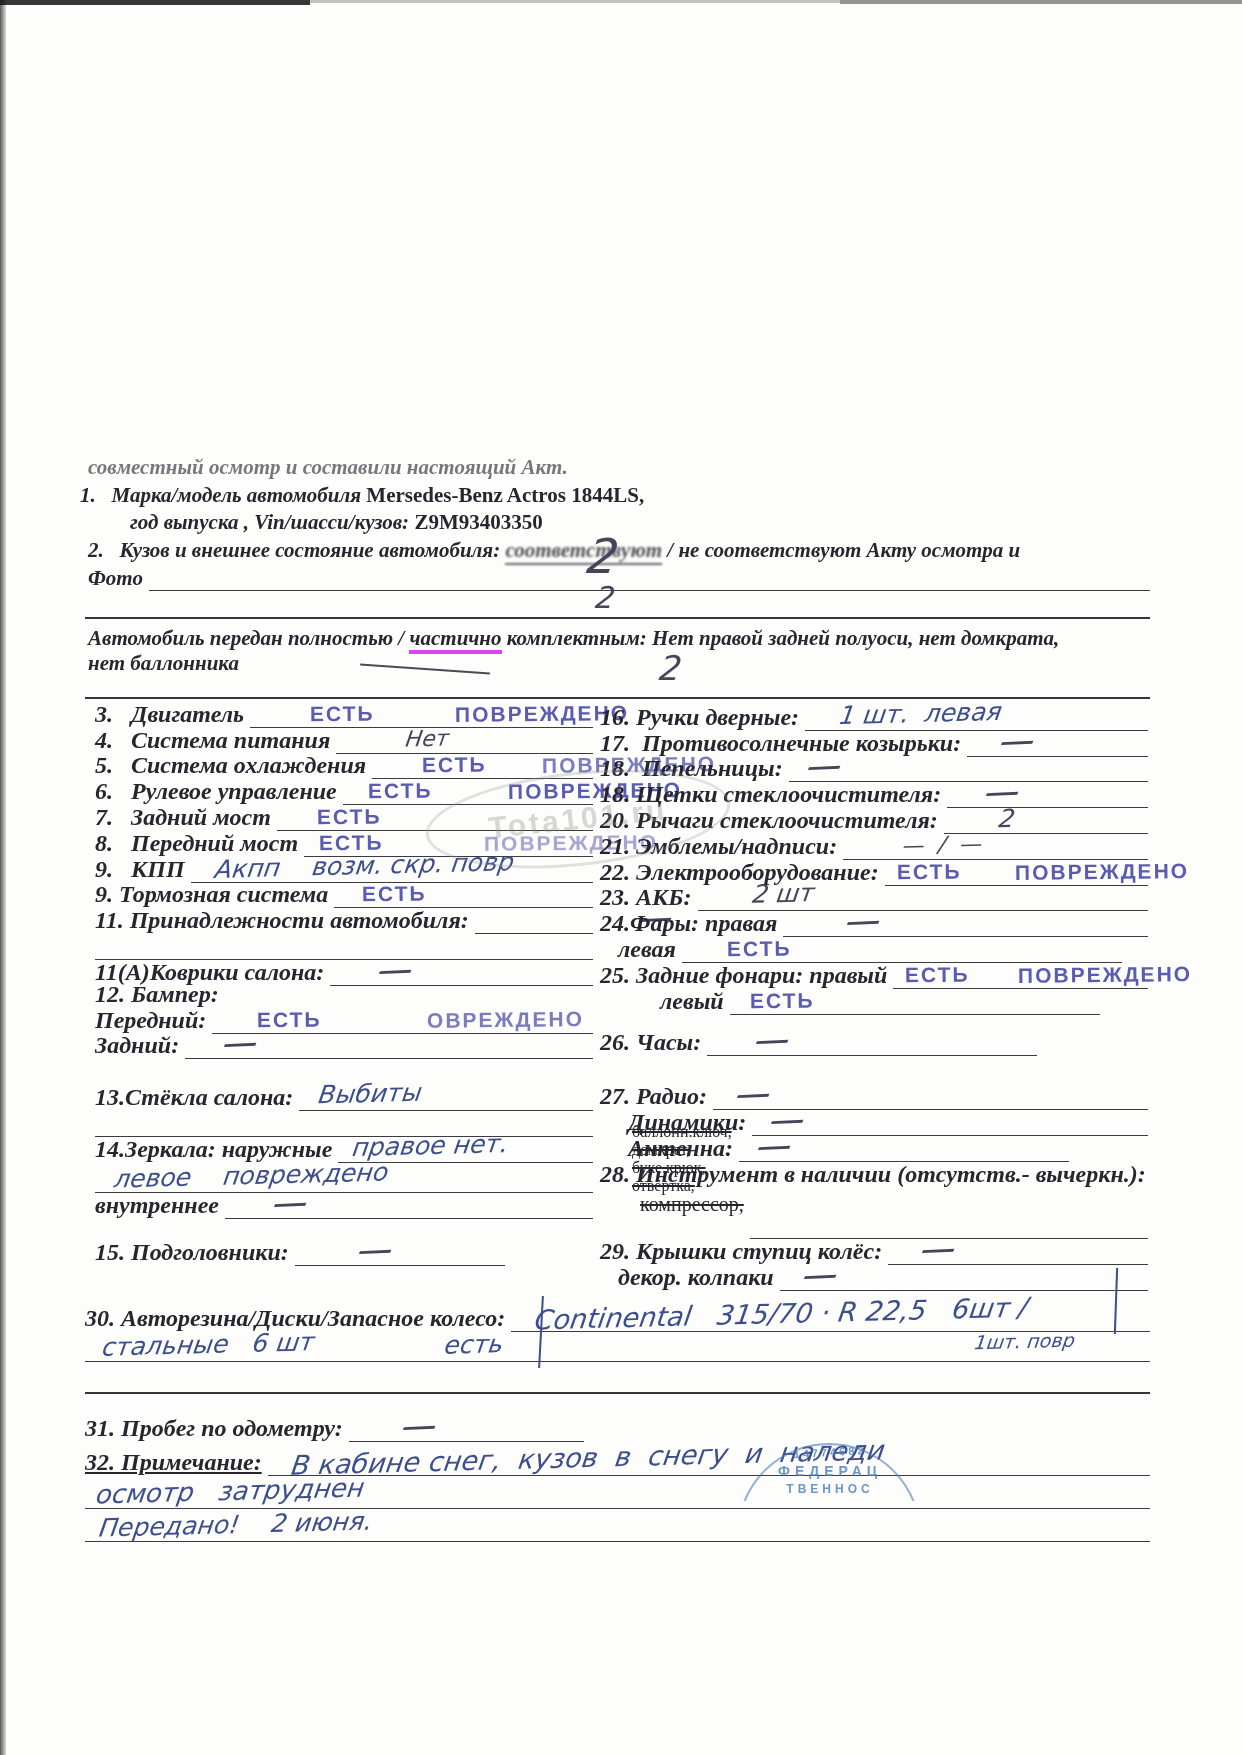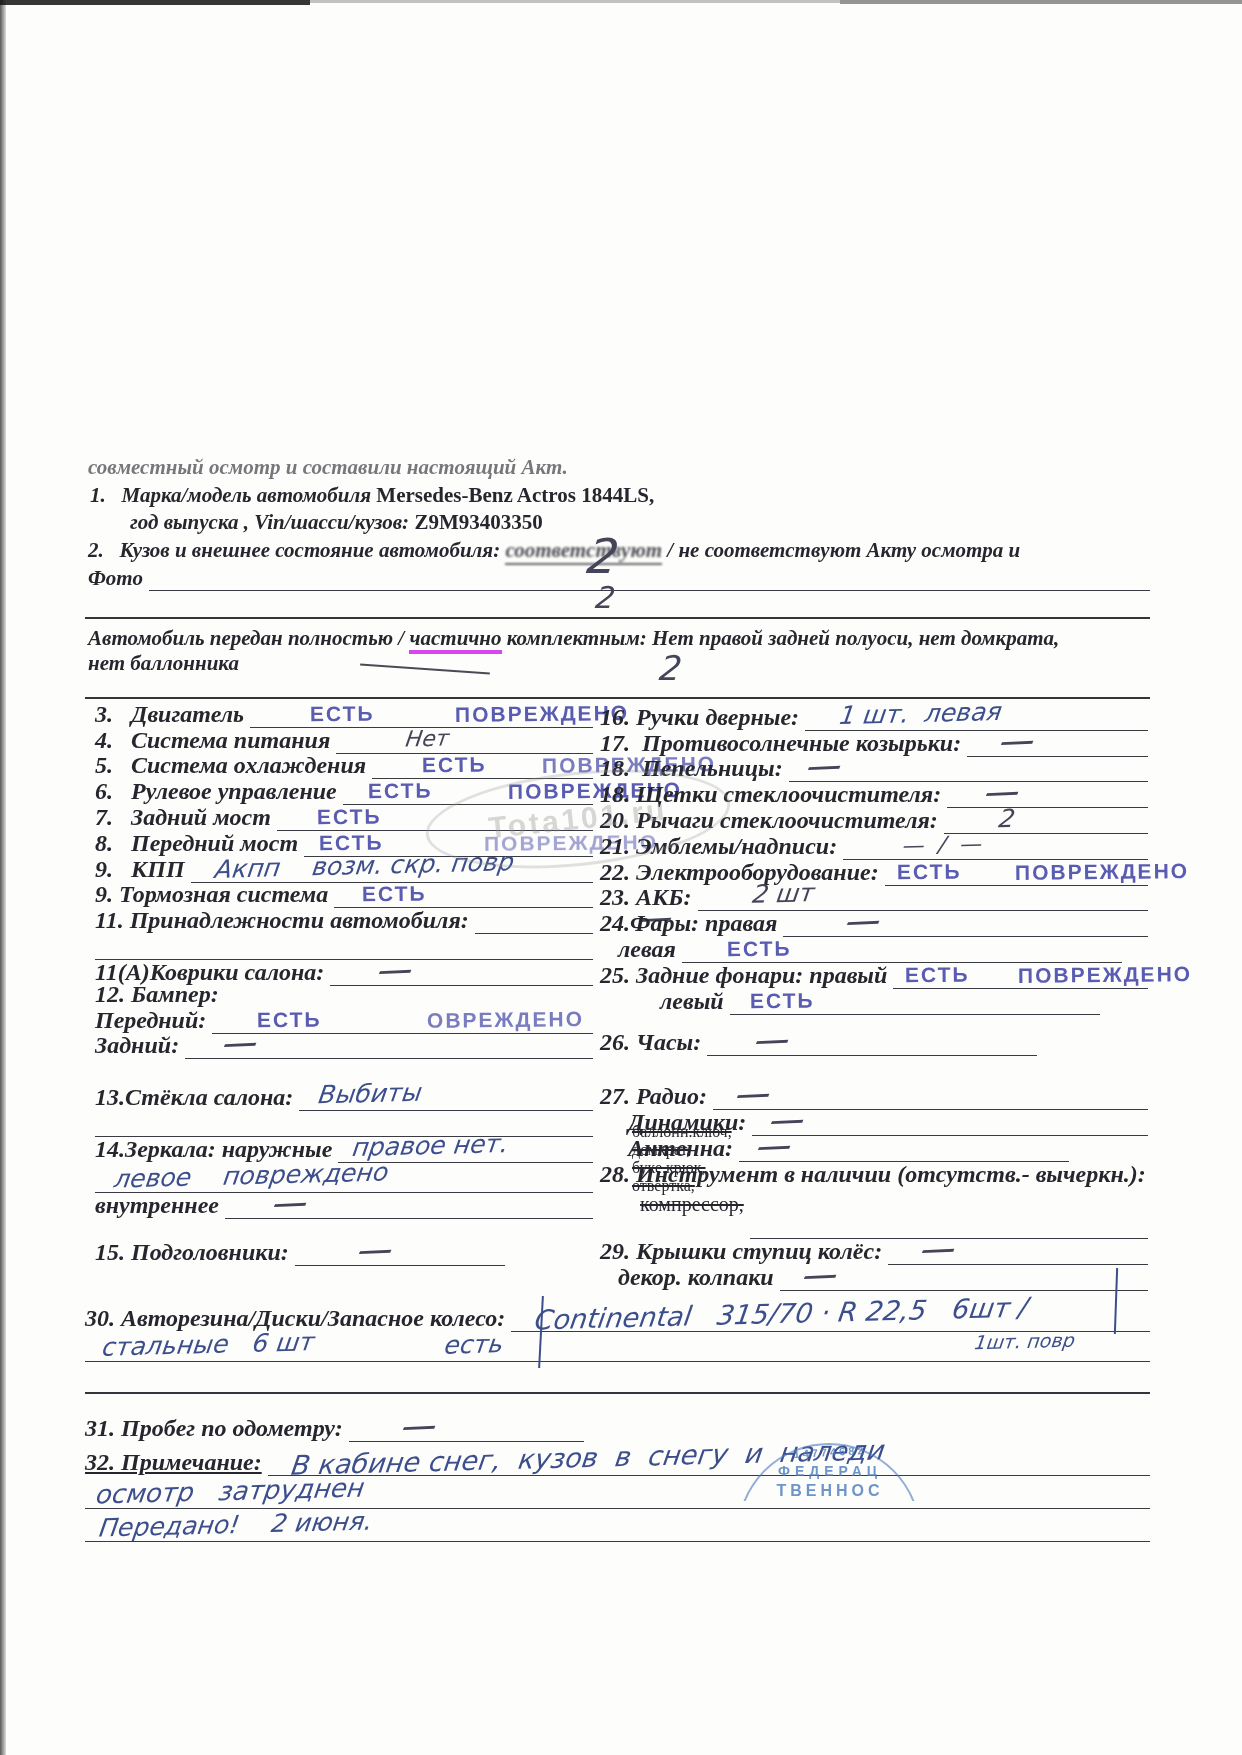--- a/index.html
+++ b/index.html
@@ -47,39 +47,39 @@
   .watermark span { font-family:"Liberation Sans", sans-serif; font-weight:bold; font-size:30px;
                     letter-spacing:3px; color:rgba(140,140,140,.35); }
 
   .bluestamp { position:absolute; left:735px; top:1441px; width:190px; height:60px; overflow:hidden; }
   .bluestamp .ring { position:absolute; left:2px; top:2px; width:180px; height:180px;
                      border:2.5px solid rgba(72,122,190,.6); border-radius:50%; }
   .bluestamp .t { position:absolute; width:100%; text-align:center;
                   font-family:"Liberation Sans", sans-serif; font-weight:bold; color:rgba(72,122,190,.8); }
   .bluestamp .t1 { top:5px;  font-size:11px; letter-spacing:3px; transform:rotate(-3deg); }
   .bluestamp .t2 { top:22px; font-size:14px; letter-spacing:5px; }
-  .bluestamp .t3 { top:41px; font-size:16px; letter-spacing:4px; border-bottom:0; }
+  .bluestamp .t3 { top:41px; font-size:12px; letter-spacing:4px; border-bottom:0; }
 
   .vstroke { position:absolute; width:2px; background:#3c4e8c; }
   .hstroke { position:absolute; height:2px; background:#4a4a55; }
   .hline   { position:absolute; height:1.8px; background:#35353c; }
 </style>
 </head>
 <body>
 
 <div class="page">
 
   <div class="edge-left"></div>
   <div class="edge-top-a"></div>
   <div class="edge-top-b"></div>
   <div class="edge-top-c"></div>
 
   <div class="ftext faded-line" style="position:absolute;left:88px;top:455px;">совместный осмотр и составили настоящий Акт.</div>
 
-  <div style="position:absolute;left:90px;top:483px;">
+  <div style="position:absolute;left:80px;top:483px;">
     <span class="ftext" style="white-space:pre;">1.   Марка/модель автомобиля </span><span class="ftext upright">Mersedes-Benz Actros 1844LS,</span>
   </div>
   <div style="position:absolute;left:130px;top:510px;">
     <span class="ftext" style="white-space:pre;">год выпуска , Vin/шасси/кузов: </span><span class="ftext upright">Z9M93403350</span>
   </div>
 
   <div style="position:absolute;left:88px;top:538px;white-space:nowrap;">
     <span class="ftext" style="white-space:pre;">2.   Кузов и внешнее состояние автомобиля: </span><span class="ftext smudged">соответствуют</span><span class="ftext" style="white-space:pre;"> / </span><span class="ftext">не соответствуют Акту осмотра и</span>
   </div>
 

